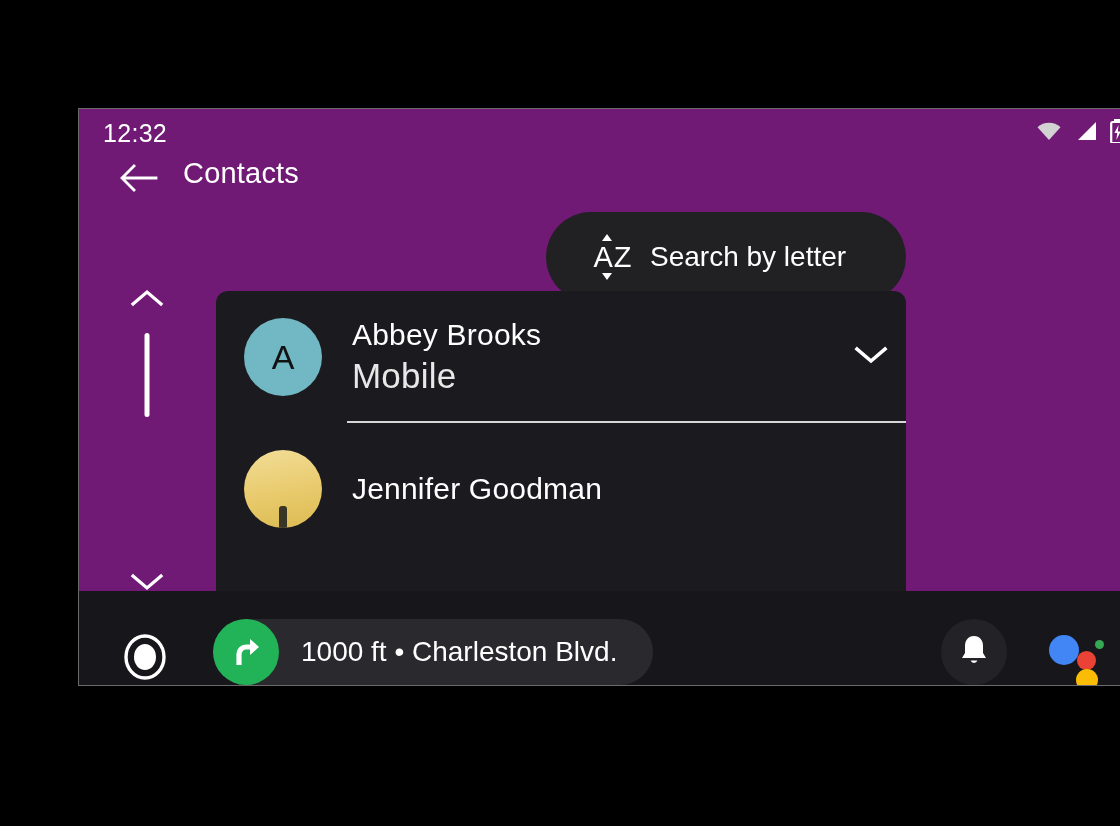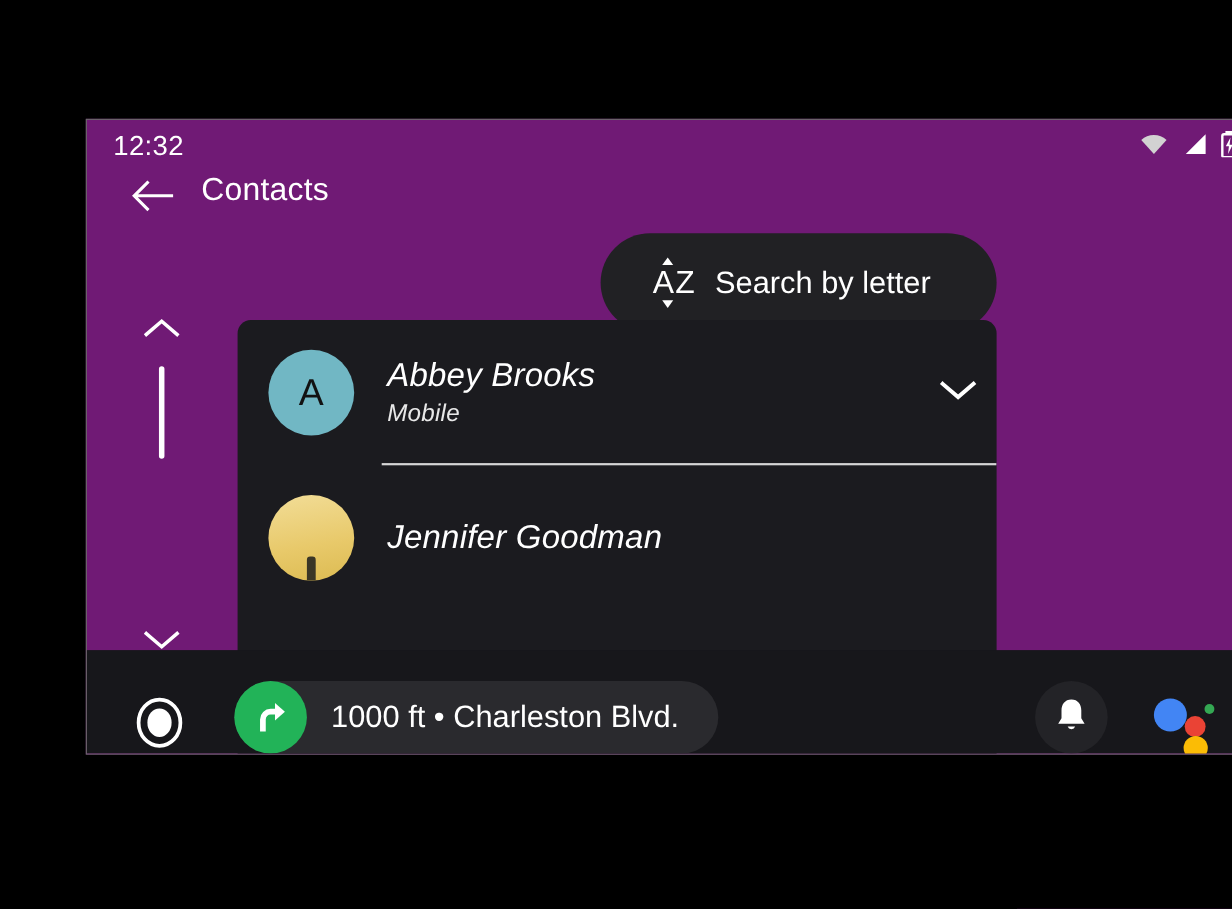--- a/index.html
+++ b/index.html
@@ -133,24 +133,23 @@
   .avatar.photo-jennifer::after {
     content:""; position:absolute;
     left:50%; transform:translateX(-50%);
     bottom:0; width:8px; height:22px;
     background:#3a3626; border-radius:3px 3px 0 0;
   }
   .contact-text {
     margin-left:30px; flex:1; min-width:0;
     display:flex; flex-direction:column; justify-content:center;
     gap:4px;
-    font-style:italic;
   }
   .contact-name { color:#fff; font-size:30px; letter-spacing:.2px; white-space:nowrap; }
-  .contact-sub  { color:#e8e8e8; font-size:22px; letter-spacing:.2px; }
+  .contact-sub  { color:#e8e8e8; font-size:35px; letter-spacing:.2px; }
   .row-chevron {
     width:70px; flex:none;
     display:flex; align-items:center; justify-content:center;
     cursor:pointer;
   }
   .row-divider {
     position:absolute; bottom:0; left:131px; right:0;
     height:2px; background:#d6d6d6;
   }
 

